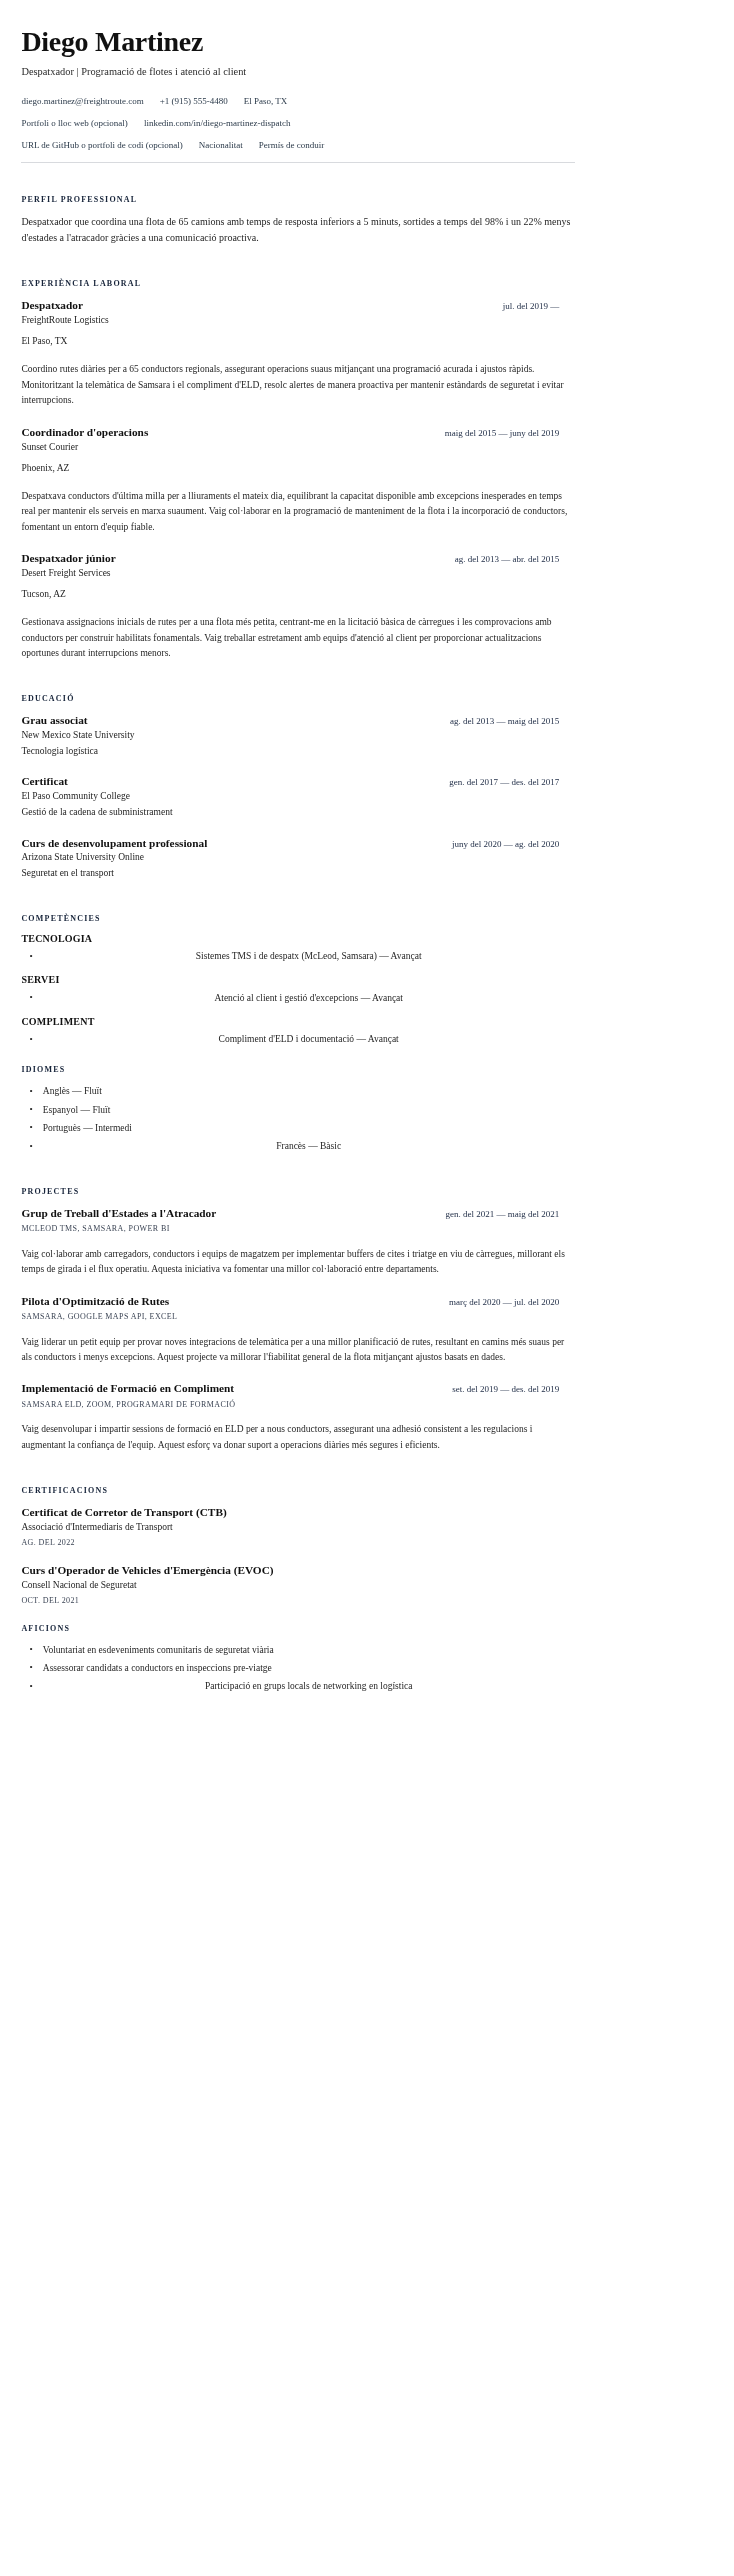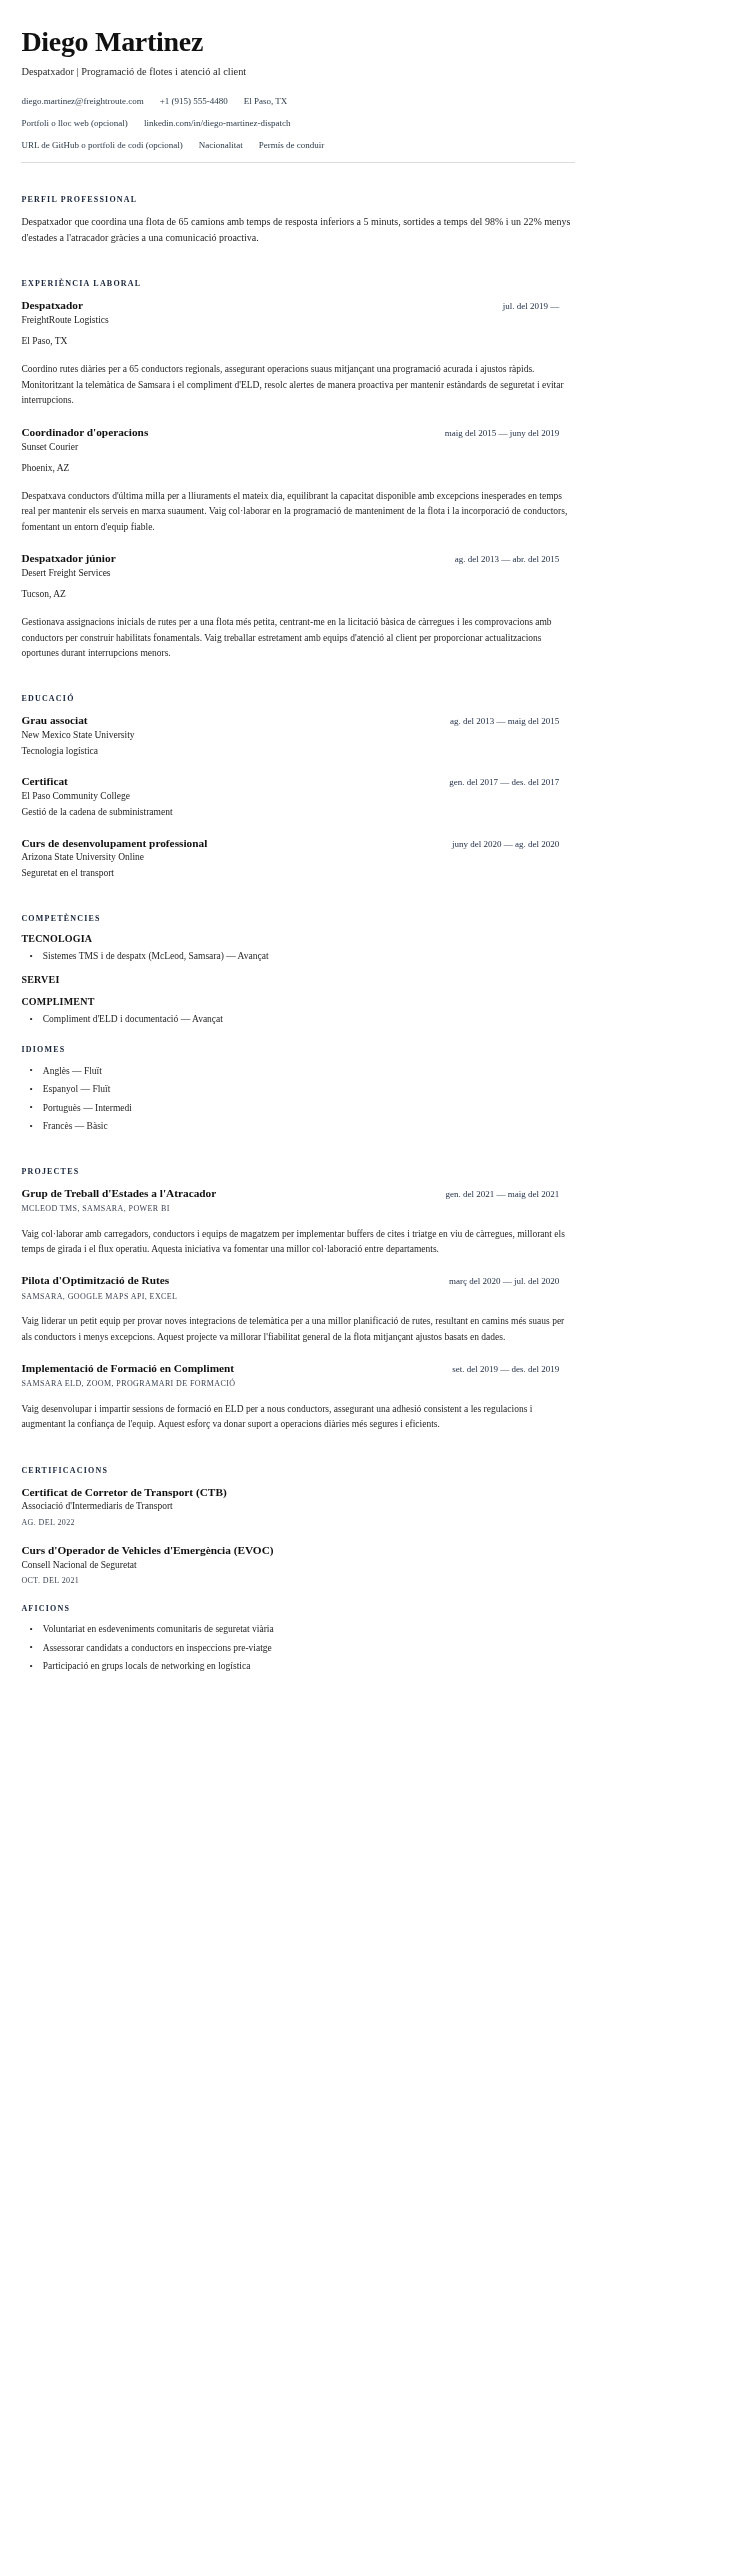--- a/index.html
+++ b/index.html
@@ -150,21 +150,21 @@
     padding: 0;
   }
   ul.bullets li {
     position: relative;
     padding-left: 21.4px;
     font-size: 9.5px;
     line-height: 1.55;
     color: #1f1f1f;
     margin-bottom: 3.7px;
   }
-  ul.bullets li:last-child { margin-bottom: 0; }
+  ul.bullets li:last-child { margin-bottom: 0; text-align: center; }
   ul.bullets li::before {
     content: "\2022";
     position: absolute;
     left: 8px;
     top: -0.6px;
     font-size: 9.2px;
     color: #1f1f1f;
   }
 
   .sub-block { margin-top: 18.4px; }
@@ -274,20 +274,23 @@
     <div class="skill-group">
       <div class="skill-cat">TECNOLOGIA</div>
       <ul class="bullets">
         <li>Sistemes TMS i de despatx (McLeod, Samsara) — Avançat</li>
       </ul>
     </div>
 
 
     <div class="skill-group">
       <div class="skill-cat">SERVEI</div>
+      <ul class="bullets">
+        <li>Atenció al client i gestió d'excepcions — Avançat</li>
+      </ul>
     </div>
 
     <div class="skill-group">
       <div class="skill-cat">COMPLIMENT</div>
       <ul class="bullets">
         <li>Compliment d'ELD i documentació — Avançat</li>
       </ul>
     </div>
   </section>
 

